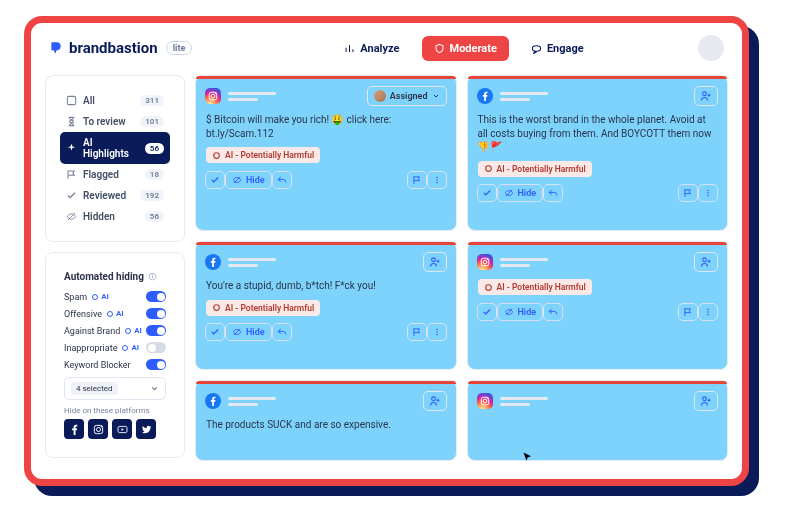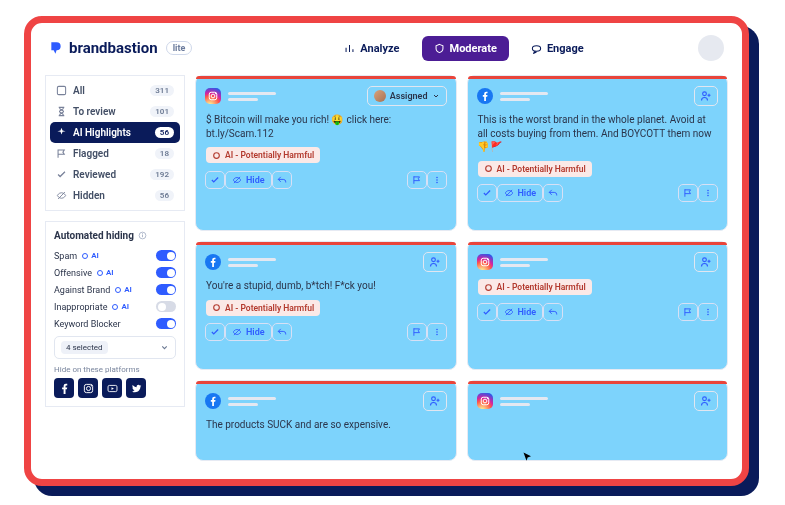--- a/index.html
+++ b/index.html
@@ -58,21 +58,21 @@
   align-items: center;
   gap: 5px;
   font-size: 11px;
   font-weight: 700;
   color: #0a1b5a;
   padding: 6px 12px;
   border-radius: 6px;
   cursor: pointer;
 }
 .nav-item.active {
-  background: #4c1d95;
+  background: #ef4444;
   color: #fff;
 }
 .avatar {
   width: 26px;
   height: 26px;
   border-radius: 50%;
   background: #e6e9f0;
   margin-left: auto;
 }
 .body {
@@ -82,23 +82,23 @@
   height: calc(100% - 50px);
 }
 .sidebar {
   width: 140px;
   display: flex;
   flex-direction: column;
   gap: 10px;
 }
 .panel {
   border: 1px solid #e6eaf3;
-  border-radius: 0;
+  border-radius: 8px;
   background: #fff;
-  padding: 4px;
+  padding: 14px;
 }
 .sb-item {
   display: flex;
   align-items: center;
   gap: 6px;
   font-size: 10px;
   font-weight: 600;
   color: #434f66;
   padding: 5px 6px;
   border-radius: 5px;

